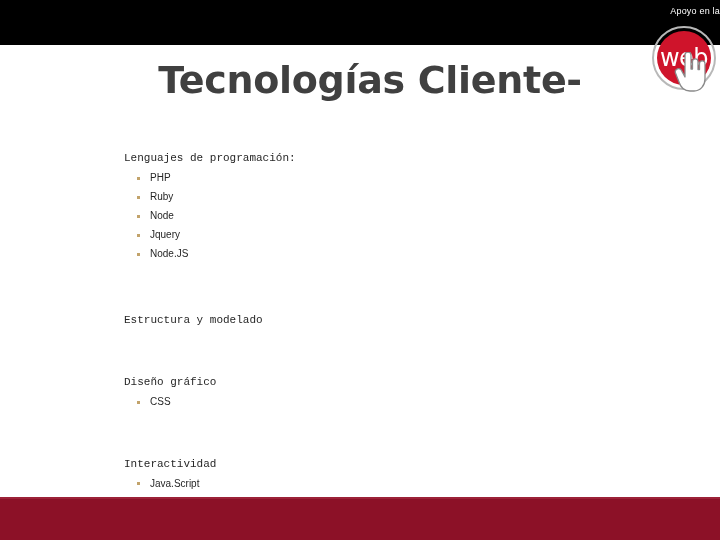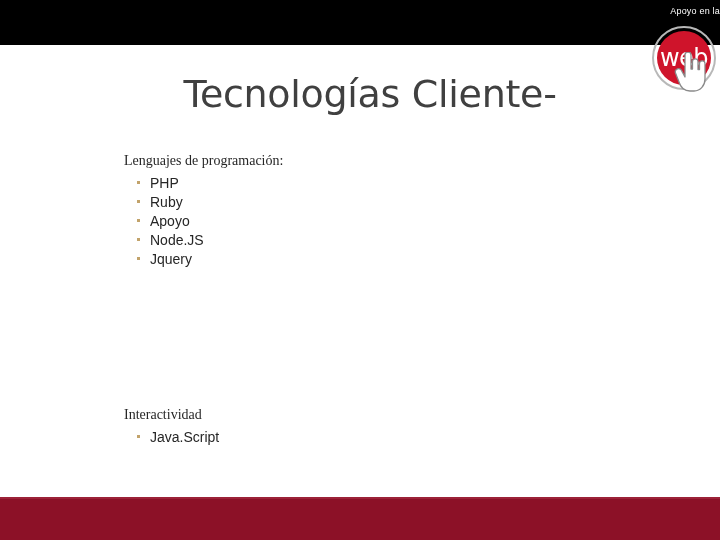--- a/index.html
+++ b/index.html
@@ -91,55 +91,55 @@
     left: 22px;
     top: 26px;
     width: 34px;
     height: 40px;
   }
 
   
   .title {
     position: absolute;
     left: 110px;
-    top: 72px;
+    top: 58px;
     width: 520px;
     text-align: center;
     color: #404040;
     font-size: 38px;
     line-height: 1.16;
-    font-weight: normal;
+    font-weight: bold;
     font-family: "DejaVu Sans", sans-serif;
     letter-spacing: -0.3px;
   }
 
   
   .content {
     position: absolute;
     left: 124px;
     top: 150px;
     width: 480px;
   }
   .group { margin: 0 0 0 0; }
   .group-heading {
     color: #262626;
-    font-size: 14px;
+    font-size: 11px;
     line-height: 1.5;
     margin: 0 0 2px 0;
-    font-family: Liberation Serif, serif;
+    font-family: Liberation Mono, monospace;
   }
   .bullet-list {
     list-style: none;
     margin: 0;
     padding: 0 0 0 13px;
   }
   .bullet-item {
     position: relative;
     color: #262626;
-    font-size: 14px;
+    font-size: 10px;
     line-height: 1.0;
     padding: 0 0 0 13px;
     height: 19px;
     display: flex;
     align-items: center;
     font-family: "Liberation Sans", sans-serif;
   }
   .bullet-item .marker {
     position: absolute;
     left: 0;
@@ -196,40 +196,50 @@
         <li class="bullet-item">
           <span class="marker"></span>
           <span>PHP</span>
         </li>
         <li class="bullet-item">
           <span class="marker"></span>
           <span>Ruby</span>
         </li>
         <li class="bullet-item">
           <span class="marker"></span>
-          <span>Apoyo</span>
+          <span>Node</span>
+        </li>
+        <li class="bullet-item">
+          <span class="marker"></span>
+          <span>Jquery</span>
         </li>
         <li class="bullet-item">
           <span class="marker"></span>
           <span>Node.JS</span>
         </li>
-        <li class="bullet-item">
-          <span class="marker"></span>
-          <span>Jquery</span>
-        </li>
       </ul>
     </div>
 
     <div class="spacer-lg"></div>
 
     <div class="group">
+      <div class="group-heading">Estructura y modelado</div>
     </div>
 
     <div class="spacer-md"></div>
 
+    <div class="group">
+      <div class="group-heading">Diseño gráfico</div>
+      <ul class="bullet-list">
+        <li class="bullet-item">
+          <span class="marker"></span>
+          <span>CSS</span>
+        </li>
+      </ul>
+    </div>
 
     <div class="spacer-sm"></div>
 
     <div class="group">
       <div class="group-heading">Interactividad</div>
       <ul class="bullet-list">
         <li class="bullet-item">
           <span class="marker"></span>
           <span>Java.Script</span>
         </li>

